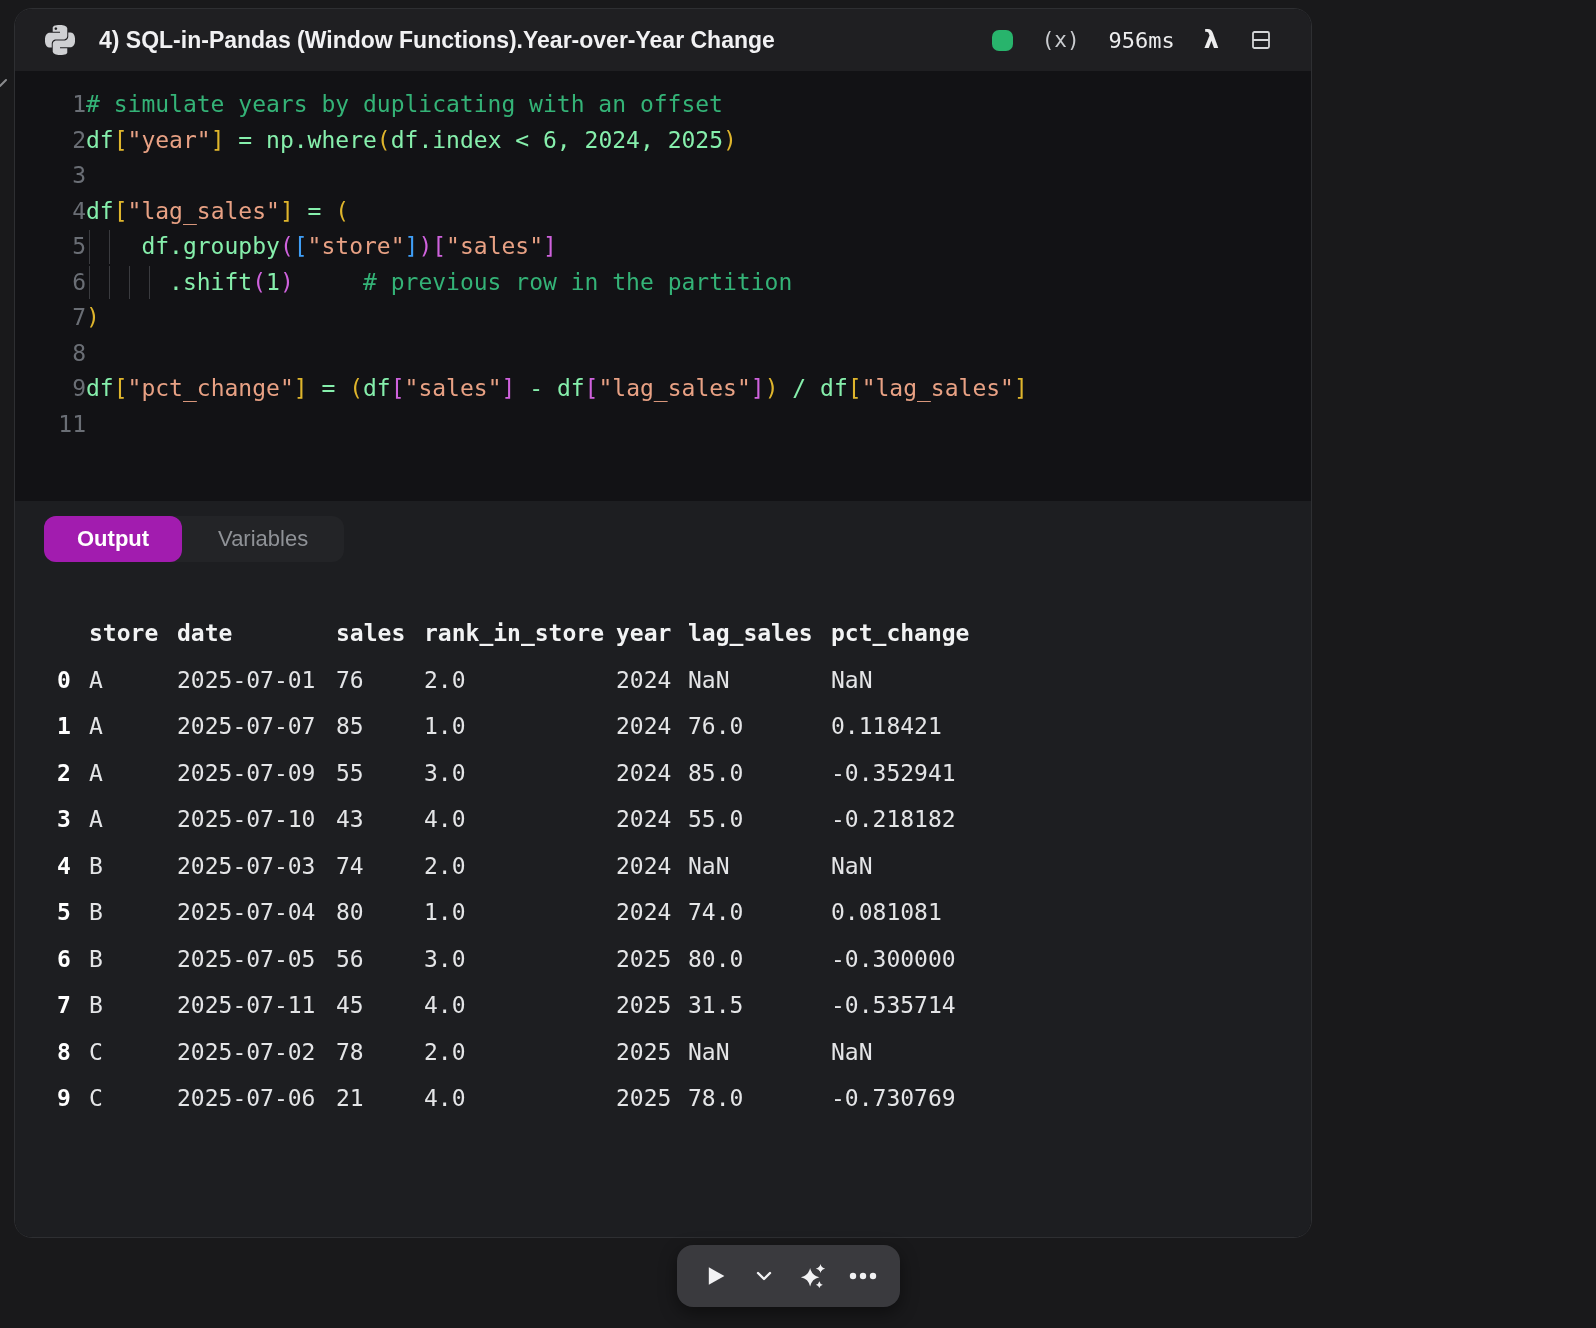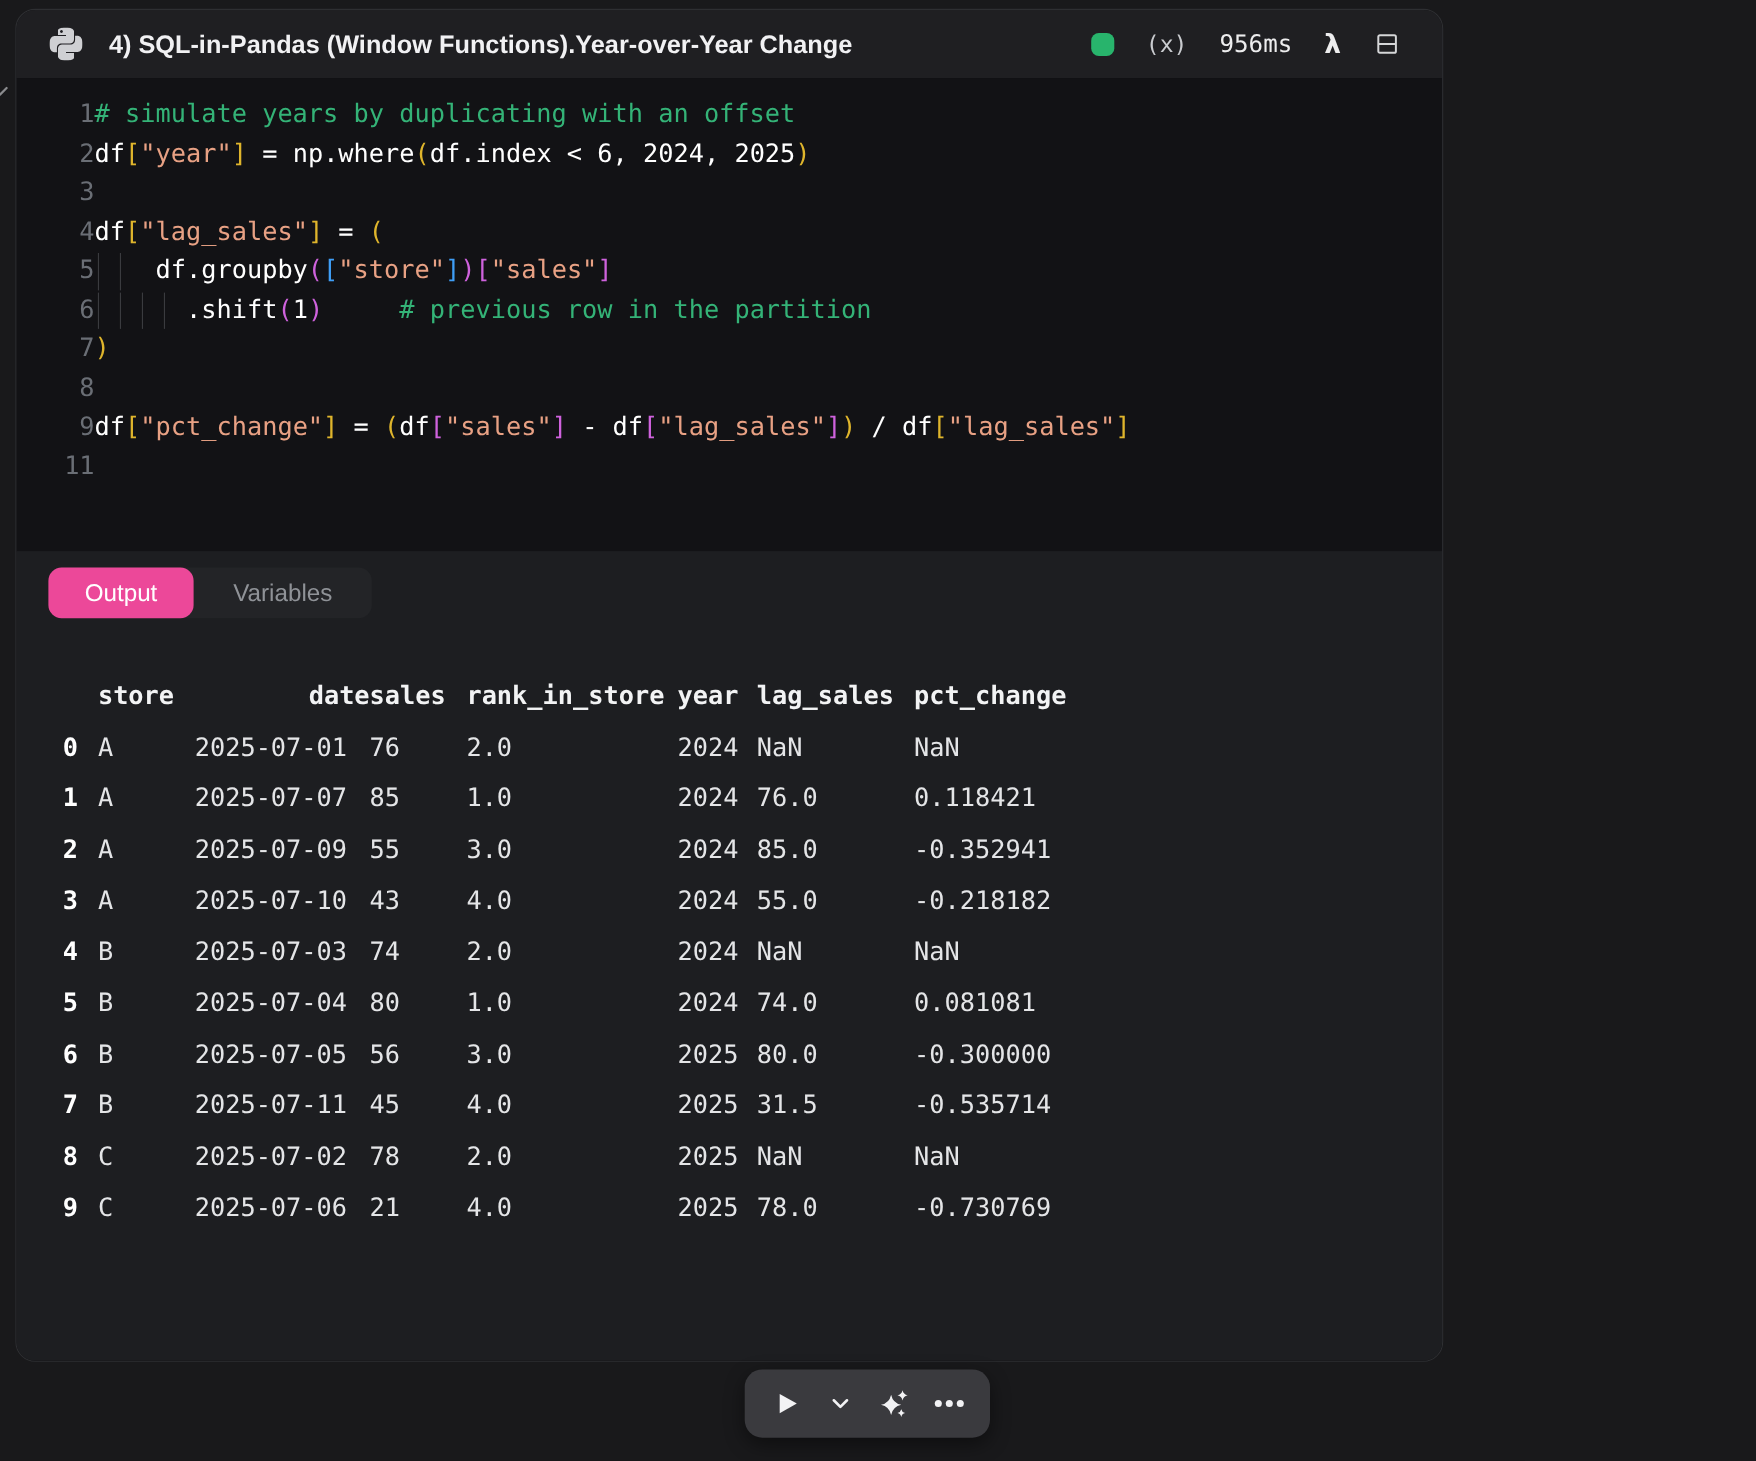--- a/index.html
+++ b/index.html
@@ -28,42 +28,42 @@
   .lambda{font-size:24px;font-weight:600;color:#ededee;font-family:"DejaVu Sans",sans-serif;}
   .iconbtn{background:none;border:none;padding:0;display:flex;align-items:center;justify-content:center;cursor:pointer;}
 
   
   .code-area{height:430px;flex:none;background:#121215;padding-top:16px;box-sizing:border-box;}
   .code-line{display:flex;height:35.5px;line-height:35.5px;
     font-family:"DejaVu Sans Mono",monospace;font-size:23px;white-space:pre;}
   .gutter{width:71px;flex:none;text-align:right;color:#6a6e75;user-select:none;}
   .code-content{position:relative;flex:1;color:#d7d8da;}
   .guide{position:absolute;top:1px;bottom:1px;width:1px;background:#3a3b3f;}
-  .tok-text{color:#ffffff}
+  .tok-text{color:#86efac}
   .tok-comment{color:#34b377}
   .tok-str{color:#e8a184}
   .tok-b1{color:#dfb52c}
   .tok-b2{color:#cf62dd}
   .tok-b3{color:#3f9ef6}
   .tok-fn{color:#639af2}
 
   
   .output-area{flex:1;background:#1d1e21;overflow:hidden;}
   .tab-group{margin:15px 0 0 29px;display:inline-flex;background:#232427;border-radius:12px;height:46px;}
   .tab{display:flex;align-items:center;justify-content:center;font-size:22px;
     color:#8f9297;border-radius:12px;cursor:pointer;}
-  .tab.active{background:#ec4899;color:#ffffff;font-weight:normal;}
+  .tab.active{background:#a21caf;color:#ffffff;font-weight:bold;}
   .tab.t-output{padding:0 33px;}
   .tab.t-variables{padding:0 36px;}
 
   .df-table{margin-top:48px;border-collapse:collapse;table-layout:fixed;width:100%;
     font-family:"DejaVu Sans Mono",monospace;font-size:23px;color:#e4e5e7;}
   .df-table th,.df-table td{height:46.5px;padding:0;text-align:left;font-weight:normal;white-space:nowrap;overflow:hidden;}
   .df-table th{font-weight:bold;color:#f2f3f4;}
-  .df-table th.center{text-align:right;}
+  .df-table th.center{text-align:left;}
   .df-table .idx-cell{padding-left:42px;font-weight:bold;color:#ffffff;}
 
   
   .toolbar{
     position:absolute;left:677px;top:1245px;width:223px;height:62px;
     background:#3a3a3e;border-radius:16px;display:flex;align-items:center;
     justify-content:space-between;padding:0 21px;box-sizing:border-box;
     box-shadow:0 6px 18px rgba(0,0,0,.45);
   }
   .toolbar .iconbtn{width:32px;height:32px;}

